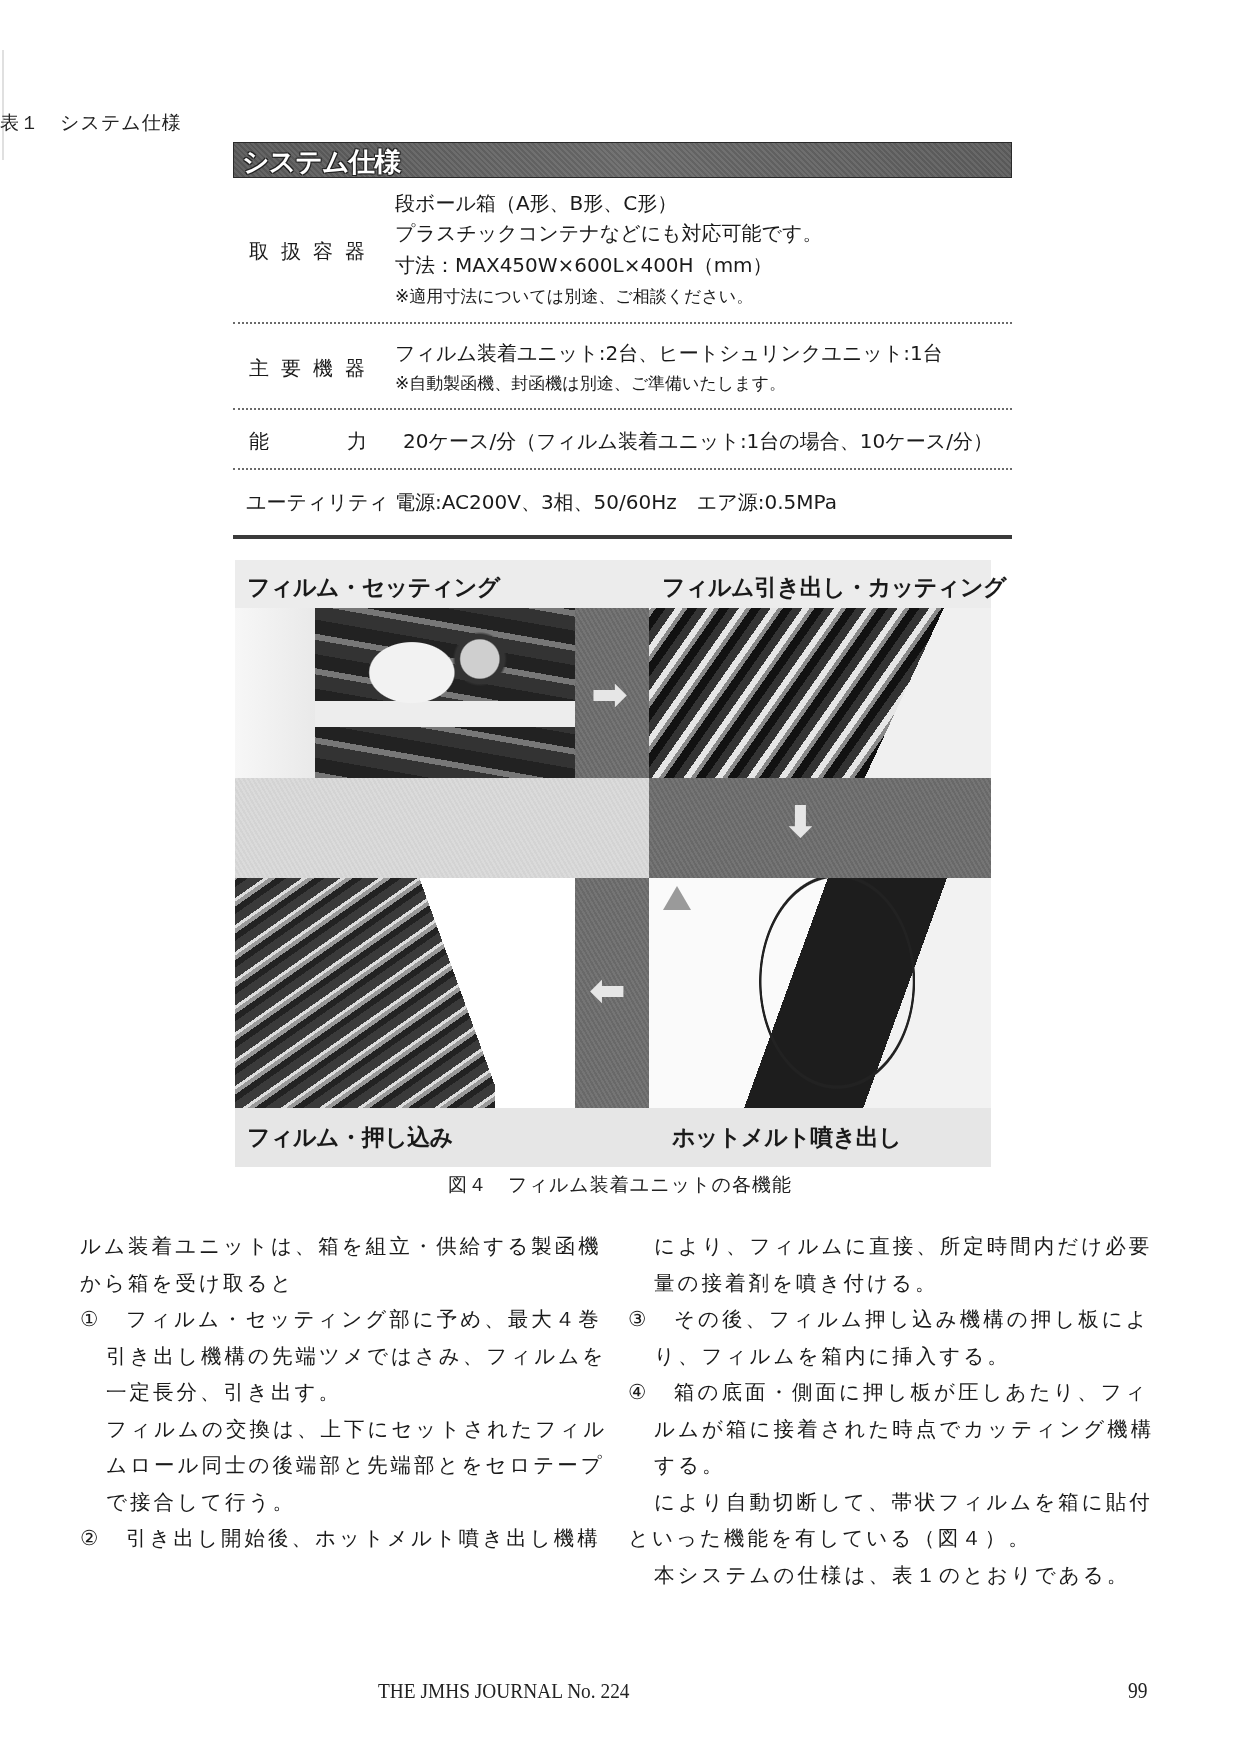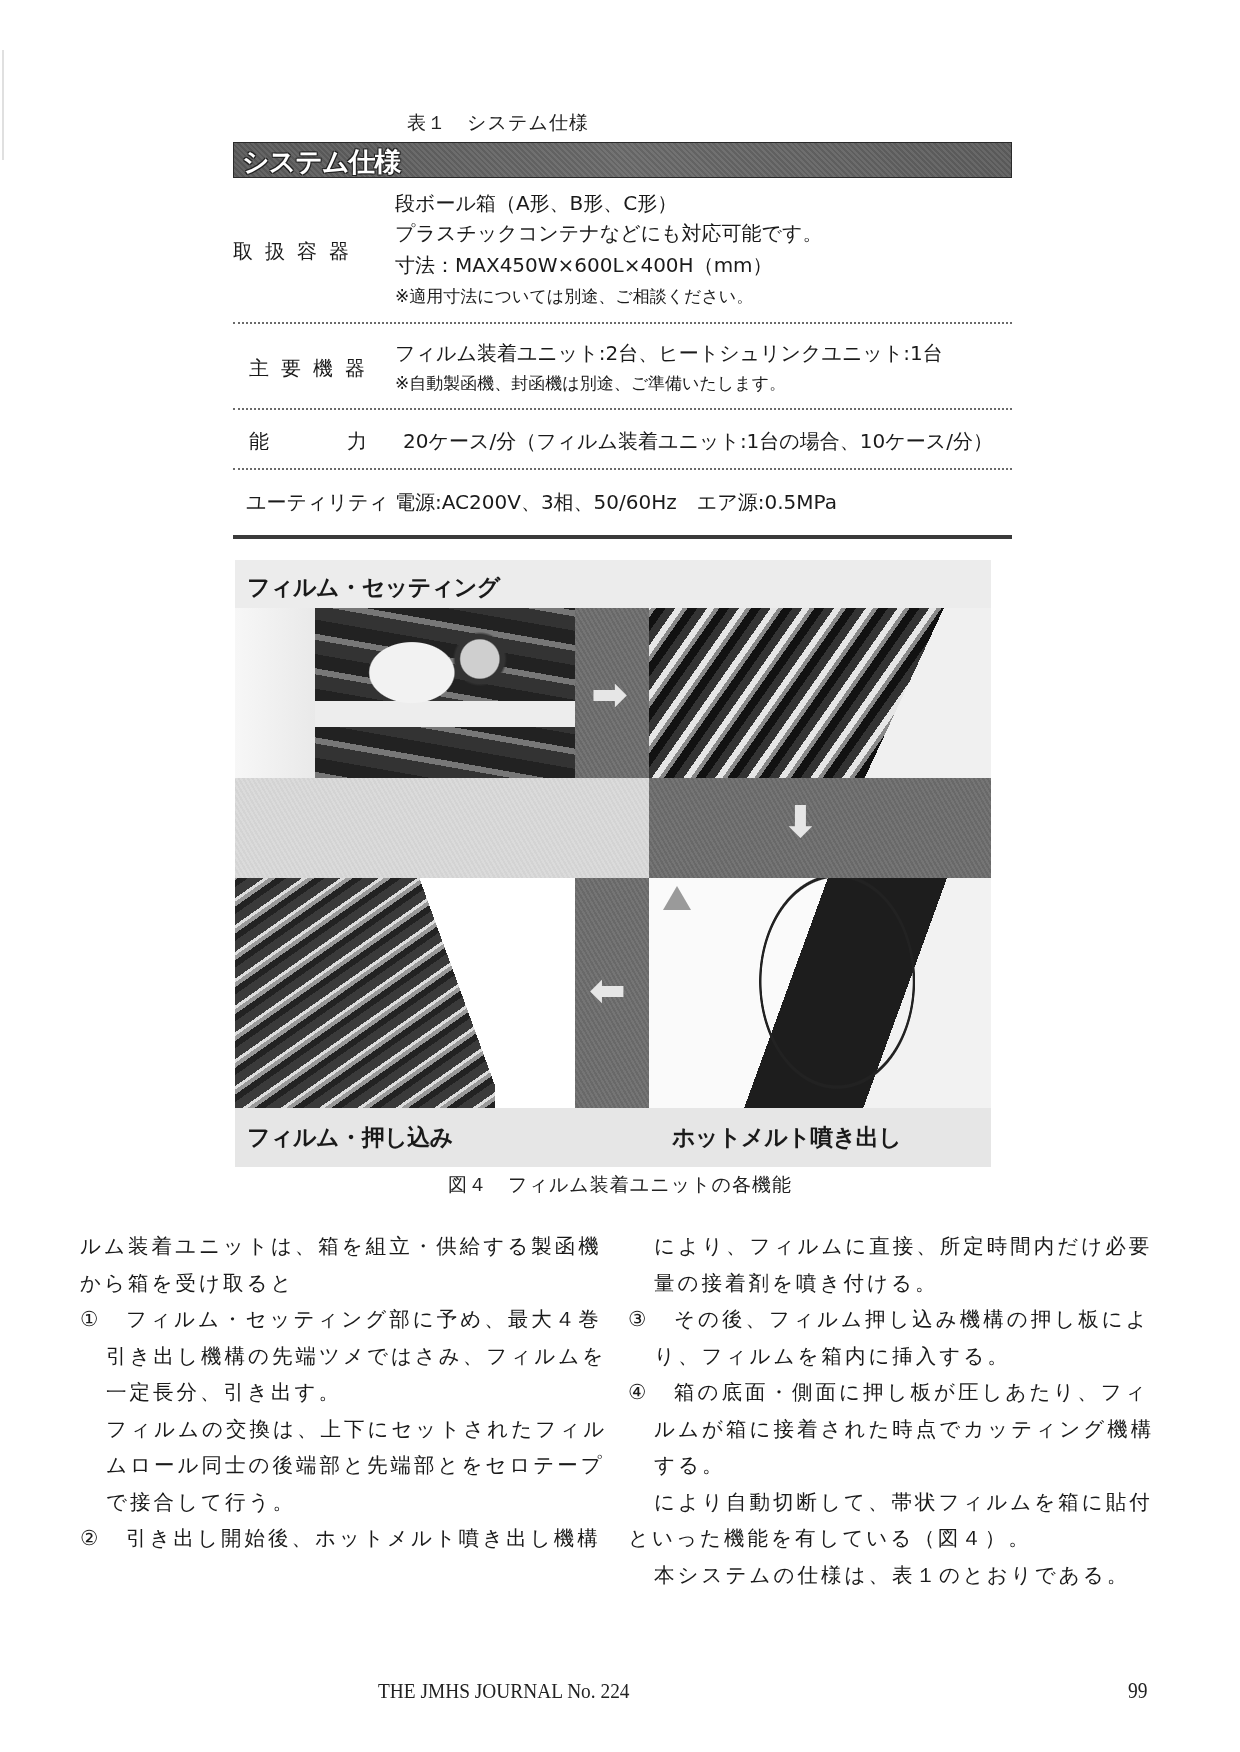--- a/index.html
+++ b/index.html
@@ -1,21 +1,21 @@
 <!DOCTYPE html>
 <html><head>
 <meta charset="utf-8">
 <style>
   html, body { margin:0; padding:0; background:#ffffff; }
   body { width:1240px; height:1752px; position:relative; overflow:hidden;
          font-family:"DejaVu Sans", sans-serif; color:#1a1a1a; }
   .abs { position:absolute; }
 
   
-  .tcap { left:0; width:996px; top:110px; text-align:center; font-size:19px;
+  .tcap { left:0; width:996px; top:110px; text-align:left; font-size:19px;
           font-family:"DejaVu Sans", sans-serif; letter-spacing:1px; color:#222; }
 
   
   .spec-bar { left:233px; top:142px; width:779px; height:36px;
      background:
        repeating-linear-gradient(45deg, rgba(255,255,255,0.06) 0 2px, rgba(0,0,0,0.06) 2px 4px),
        linear-gradient(90deg,#5a5a5a,#6b6b6b 50%,#5e5e5e);
      border:1px solid #2a2a2a; box-sizing:border-box; }
   .spec-bar span { position:absolute; left:8px; top:1px; color:#fff; font-weight:bold;
      font-size:27px; letter-spacing:-1px;
@@ -82,21 +82,21 @@
 <body>
 
 <div class="abs scan-mark"></div>
 
 <div class="abs tcap">表１　システム仕様</div>
 
 <div class="abs spec-bar">
   <span>システム仕様</span>
 </div>
 
-<div class="abs row-label spaced" style="left:233px; top:238px;">取扱容器</div>
+<div class="abs row-label spaced" style="left:249px; top:238px;">取扱容器</div>
 <div class="abs row-text" style="left:395px; top:190px;">段ボール箱（A形、B形、C形）</div>
 <div class="abs row-text" style="left:395px; top:220px;">プラスチックコンテナなどにも対応可能です。</div>
 <div class="abs row-text" style="left:395px; top:252px;">寸法：MAX450W×600L×400H（mm）</div>
 <div class="abs row-note" style="left:395px; top:285px;text-align:right;">※適用寸法については別途、ご相談ください。</div>
 <div class="abs divider" style="top:322px;"></div>
 
 <div class="abs row-label spaced" style="left:249px; top:355px;">主要機器</div>
 <div class="abs row-text" style="left:395px; top:340px;">フィルム装着ユニット:2台、ヒートシュリンクユニット:1台</div>
 <div class="abs row-note" style="left:395px; top:372px;">※自動製函機、封函機は別途、ご準備いたします。</div>
 <div class="abs divider" style="top:408px;"></div>
@@ -107,20 +107,21 @@
 <div class="abs divider" style="top:468px;"></div>
 
 <div class="abs row-label" style="left:246px; top:489px;">ユーティリティ</div>
 <div class="abs row-text" style="left:395px; top:489px;">電源:AC200V、3相、50/60Hz　エア源:0.5MPa</div>
 <div class="abs divider thick" style="top:535px;"></div>
 
 <div class="abs figure">
 
   <div class="band" style="left:0; top:0; width:756px; height:48px; background:#ececec;"></div>
   <div class="fig-label" style="left:12px; top:12px;">フィルム・セッティング</div>
+  <div class="fig-label" style="left:427px; top:12px;">フィルム引き出し・カッティング</div>
 
   <div class="photo p1" style="left:0; top:48px; width:340px; height:170px;"></div>
   <div style="position:absolute; left:0; top:48px; width:80px; height:170px; background:linear-gradient(90deg,#f7f7f7,#e9e9e9);"></div>
 
   <div class="arrow-col" style="left:340px; top:48px; width:74px; height:170px;">
     <span class="arrow" style="left:16px; top:64px;">➡</span>
   </div>
 
   <div class="photo p2" style="left:414px; top:48px; width:342px; height:170px;"></div>
 

